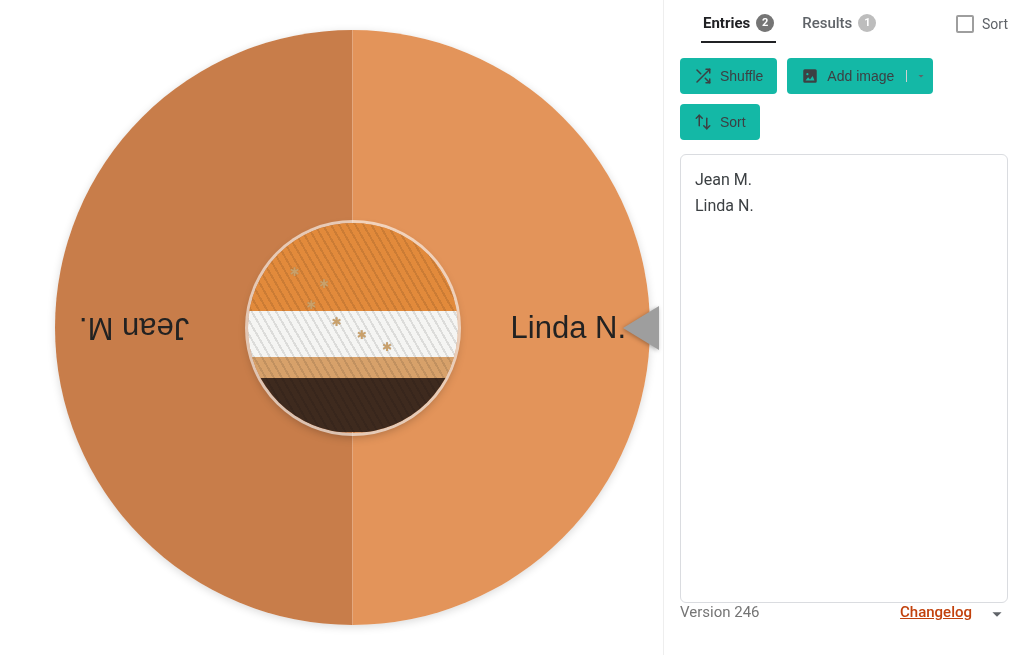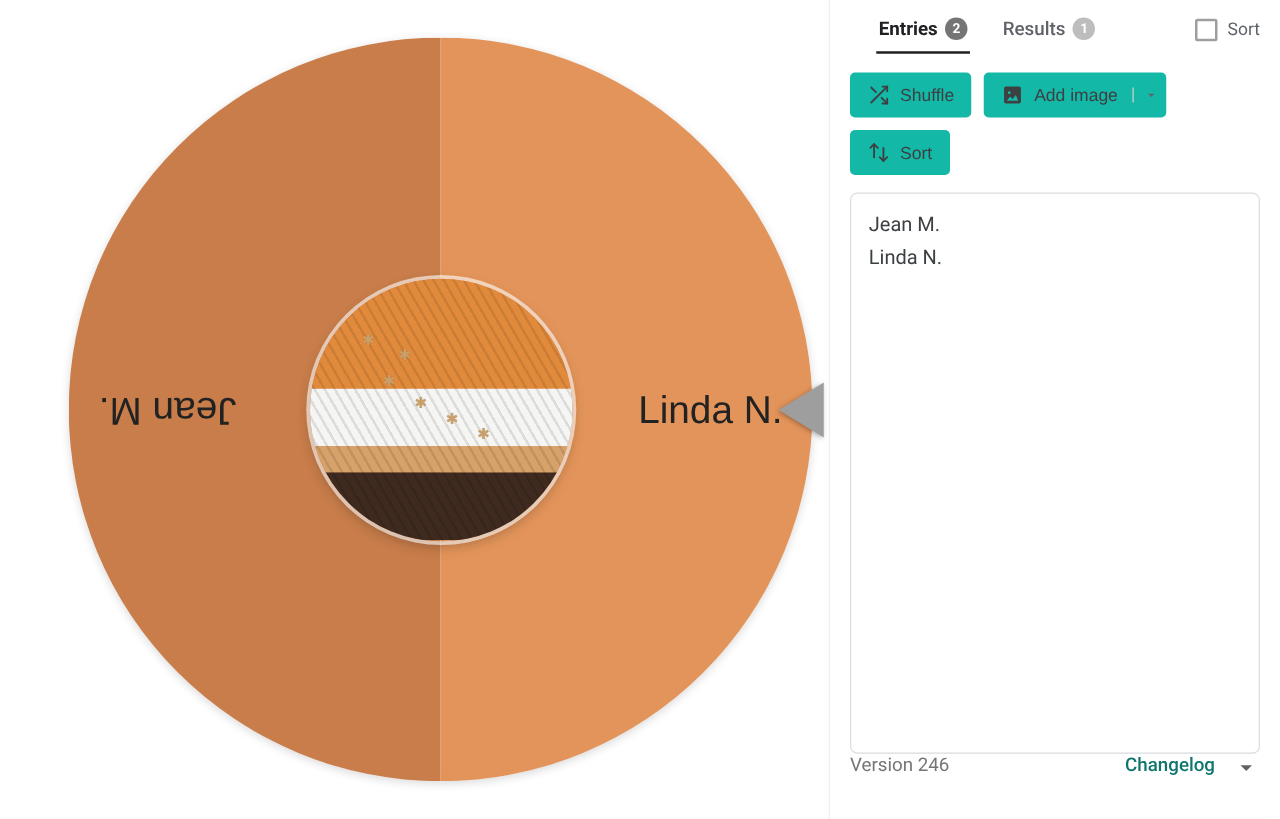--- a/index.html
+++ b/index.html
@@ -176,21 +176,21 @@
     line-height:1.6;
     white-space:pre-line;
   }
 
   .footer {
     display:flex; align-items:flex-start; gap:14px;
     height:52px; color:#757575; font-size:15px;
   }
   .footer-spacer{flex:1;}
   .changelog {
-    color:#0f766e; cursor:pointer; font-weight:500;
+    color:#c2410c; text-decoration:underline; cursor:pointer; font-weight:500;
   }
   .footer .chev {
     color:#5f6368; cursor:pointer;
   }
 
   svg { display:block; }
 </style>
 </head>
 <body>
 

